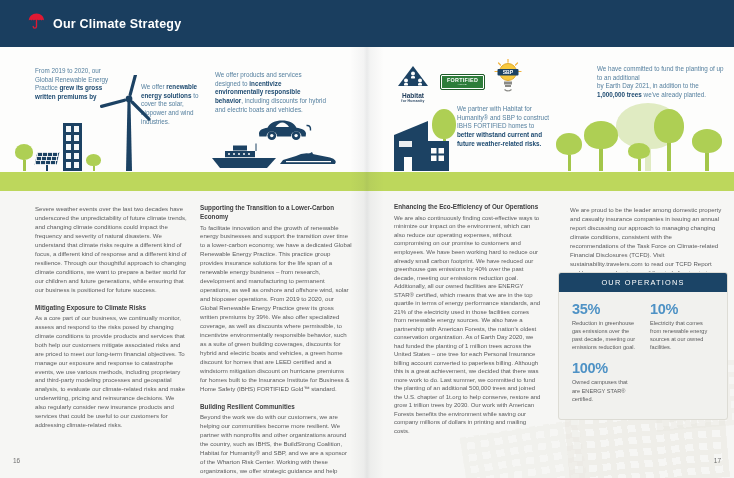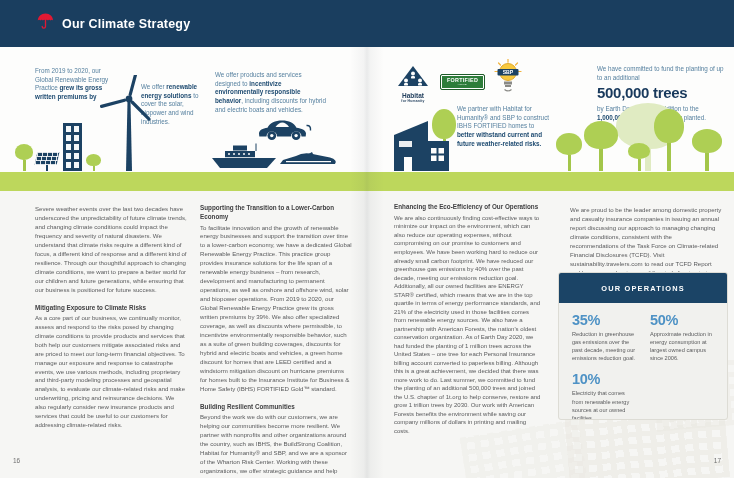--- a/index.html
+++ b/index.html
@@ -2,21 +2,21 @@
 <html><head>
 <meta charset="utf-8">
 <style>
   *{margin:0;padding:0;box-sizing:border-box}
   html,body{width:734px;height:478px;overflow:hidden;background:#fff;
     font-family:"Liberation Sans",sans-serif;}
   .spread{position:relative;width:734px;height:478px;background:#fff;overflow:hidden}
 
   
   .topbar{position:absolute;left:0;top:0;width:734px;height:47px;background:#1a3e5f;
-    display:flex;align-items:center;padding-left:36px;gap:7px}
+    display:flex;align-items:center;padding-left:27px;gap:7px}
   .topbar h1{color:#fff;font-size:12.5px;font-weight:bold;letter-spacing:.2px}
 
   
   .banner{position:absolute;left:0;top:47px;width:734px;height:125px;background:#fdfdfc}
   .band{position:absolute;left:0;top:172px;width:734px;height:19px;background:#bdd75c}
 
   .callout{position:absolute;font-size:6.3px;line-height:1.38;color:#56809f}
   .callout .b{font-weight:bold;color:#1d4a70}
   .bigval{font-size:18px;font-weight:bold;color:#18395c;margin-top:2px;letter-spacing:-.4px}
   .bigtrees{font-size:15px;font-weight:bold;color:#18395c;margin:1px 0;letter-spacing:-.3px}
@@ -71,22 +71,22 @@
   .col h3{font-size:6.3px;font-weight:bold;color:#404042;margin:8px 0 2px}
   .col h3.first{margin-top:0}
   .col1{left:35px;top:14px;width:152px}
   .col2{left:200px;top:12px;width:152px}
   .col3{left:394px;top:12px;width:148px;font-size:6px;line-height:1.42}
   .col4{left:570px;top:15px;width:152px}
   .link{color:#595a5c;text-decoration:none}
 
   .ops{position:absolute;left:558px;top:81px;width:170px;height:148px;background:#f1f1ee;
     border:1px solid #dddcd5;border-radius:3px;overflow:hidden}
-  .ops-title{height:30px;background:#1b4466;color:#fff;display:flex;align-items:center;
-    justify-content:center;font-size:7.4px;font-weight:bold;letter-spacing:1.2px}
+  .ops-title{height:19px;background:#1b4466;color:#fff;display:flex;align-items:center;
+    justify-content:center;font-size:7.4px;font-weight:normal;letter-spacing:1.2px}
   .ops-grid{display:grid;grid-template-columns:1fr 1fr;column-gap:14px;row-gap:9px;padding:9px 13px}
   .stat-value{font-size:14.5px;font-weight:bold;color:#4e92c5;letter-spacing:-.3px}
   .stat-desc{font-size:5.6px;line-height:1.45;color:#5a5b5d;margin-top:2px}
 
   .pageno{position:absolute;top:457px;font-size:6.5px;color:#6f6f6f}
   .pageno.left{left:13px}.pageno.right{right:13px}
 
   .wm{position:absolute;opacity:.55;
     background-image:
       repeating-linear-gradient(90deg,#eae8e1 0 6px,rgba(0,0,0,0) 6px 14px),
@@ -120,21 +120,20 @@
     <div class="callout c3">
       <p><span>We offer products and services designed to </span><span class="b">incentivize environmentally responsible behavior</span><span>, including discounts for hybrid and electric boats and vehicles.</span></p>
     </div>
 
     <div class="callout c4">
       <p><span>We partner with Habitat for Humanity® and SBP to construct IBHS FORTIFIED homes to </span><span class="b">better withstand current and future weather-related risks.</span></p>
     </div>
 
     <div class="callout c5">
       <p>We have committed to fund the planting of up to an additional</p>
-      <div class="bigtrees">500,000 trees</div>
       <p><span>by Earth Day 2021, in addition to the </span><span class="b">1,000,000 trees</span><span> we've already planted.</span></p>
     </div>
 
     <div class="tree" style="left:15px;top:97px">
       <div class="crown" style="width:18px;height:16px"></div>
         <div class="trunk" style="width:3px;height:11px"></div>
     </div>
     <div class="solar">
       <div class="panel"></div>
         <div class="leg"></div>
@@ -308,27 +307,27 @@
     </div>
 
     <div class="ops">
       <div class="ops-title">OUR OPERATIONS</div>
       <div class="ops-grid">
         <div>
           <div class="stat-value">35%</div>
           <div class="stat-desc">Reduction in greenhouse gas emissions over the past decade, meeting our emissions reduction goal.</div>
         </div>
         <div>
-          <div class="stat-value">50%</div>
-          <div class="stat-desc">Approximate reduction in energy consumption at largest owned campus since 2006.</div>
-        </div>
-        <div>
           <div class="stat-value">10%</div>
           <div class="stat-desc">Electricity that comes from renewable energy sources at our owned facilities.</div>
         </div>
+        <div>
+          <div class="stat-value">100%</div>
+          <div class="stat-desc">Owned campuses that are ENERGY STAR® certified.</div>
+        </div>
       </div>
     </div>
   </section>
 
   <div class="gutter"></div>
 
   <div class="pageno left">16</div>
   <div class="pageno right">17</div>
 </div>
 

